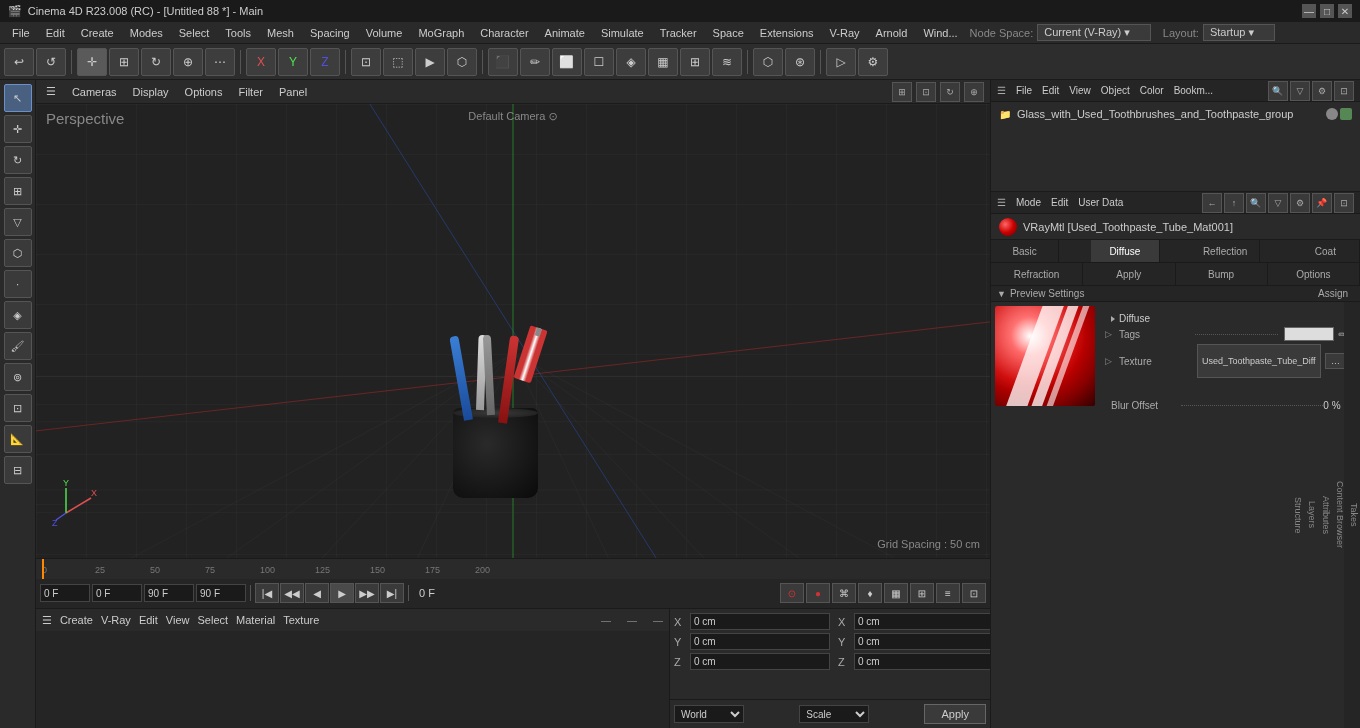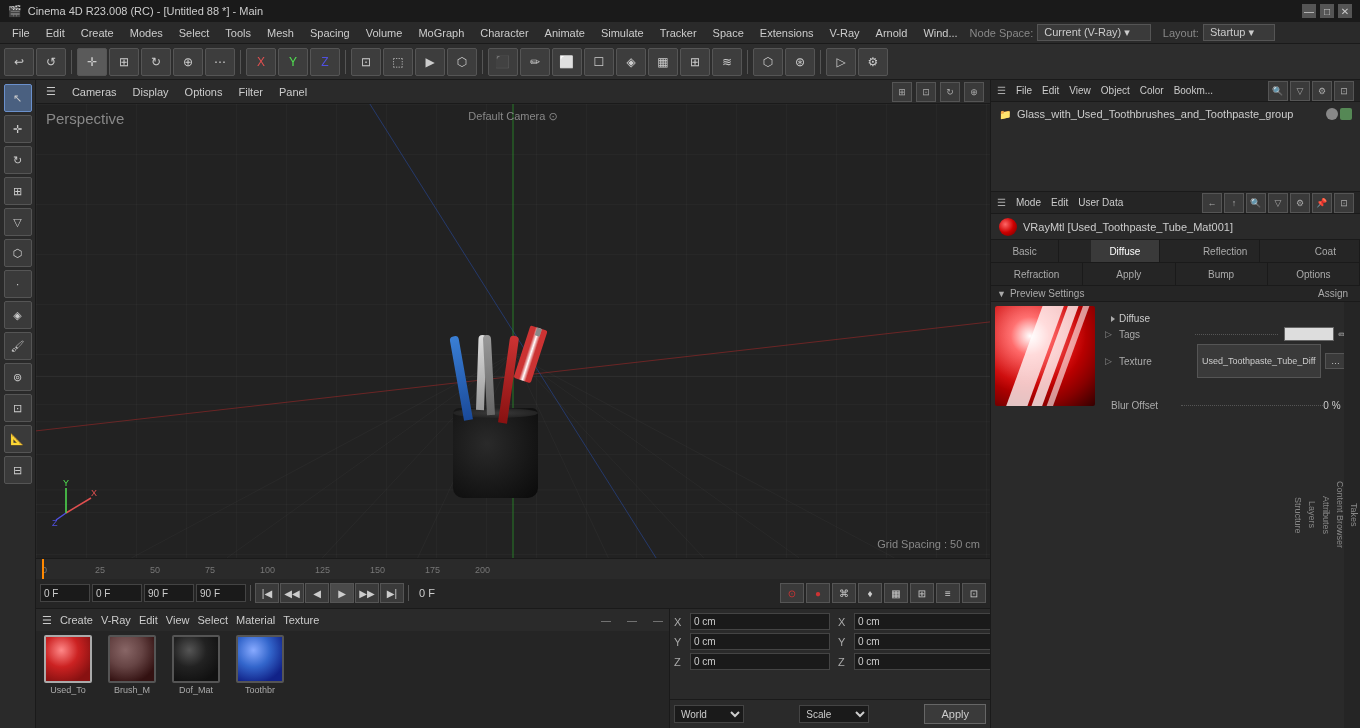--- a/index.html
+++ b/index.html
@@ -382,38 +382,20 @@
           <span class="mat-btn">V-Ray</span>
           <span class="mat-btn">Edit</span>
           <span class="mat-btn">View</span>
           <span class="mat-btn">Select</span>
           <span class="mat-btn">Material</span>
           <span class="mat-btn">Texture</span>
           <span style="margin-left:auto; color:#888; font-size:10px;">—</span>
           <span style="color:#888; font-size:10px; margin-left:8px;">—</span>
           <span style="color:#888; font-size:10px; margin-left:8px;">—</span>
         </div>
-        <div id="mat-list">
-          <div class="mat-item">
-            <div class="mat-thumb active" style="background: radial-gradient(circle at 35% 30%, #ff8888 0%, #cc2222 40%, #881111 80%); width:48px; height:48px;"></div>
-            <span class="mat-name">Used_To</span>
-          </div>
-          <div class="mat-item">
-            <div class="mat-thumb" style="background: radial-gradient(circle at 35% 30%, #886666 0%, #664444 40%, #331111 80%); width:48px; height:48px;"></div>
-            <span class="mat-name">Brush_M</span>
-          </div>
-          <div class="mat-item">
-            <div class="mat-thumb" style="background: radial-gradient(circle at 35% 30%, #555 0%, #222 40%, #111 80%); width:48px; height:48px;"></div>
-            <span class="mat-name">Dof_Mat</span>
-          </div>
-          <div class="mat-item">
-            <div class="mat-thumb" style="background: radial-gradient(circle at 35% 30%, #88aaff 0%, #3366cc 40%, #112288 80%); width:48px; height:48px;"></div>
-            <span class="mat-name">Toothbr</span>
-          </div>
-        </div>
       </div>
 
       <div id="coords-panel">
         <div id="coords-inner">
           <div id="coords-left">
             <div class="coord-row">
               <span class="coord-label">X</span>
               <input class="coord-input" type="text" value="0 cm" style="">
             </div>
             <div class="coord-row">

